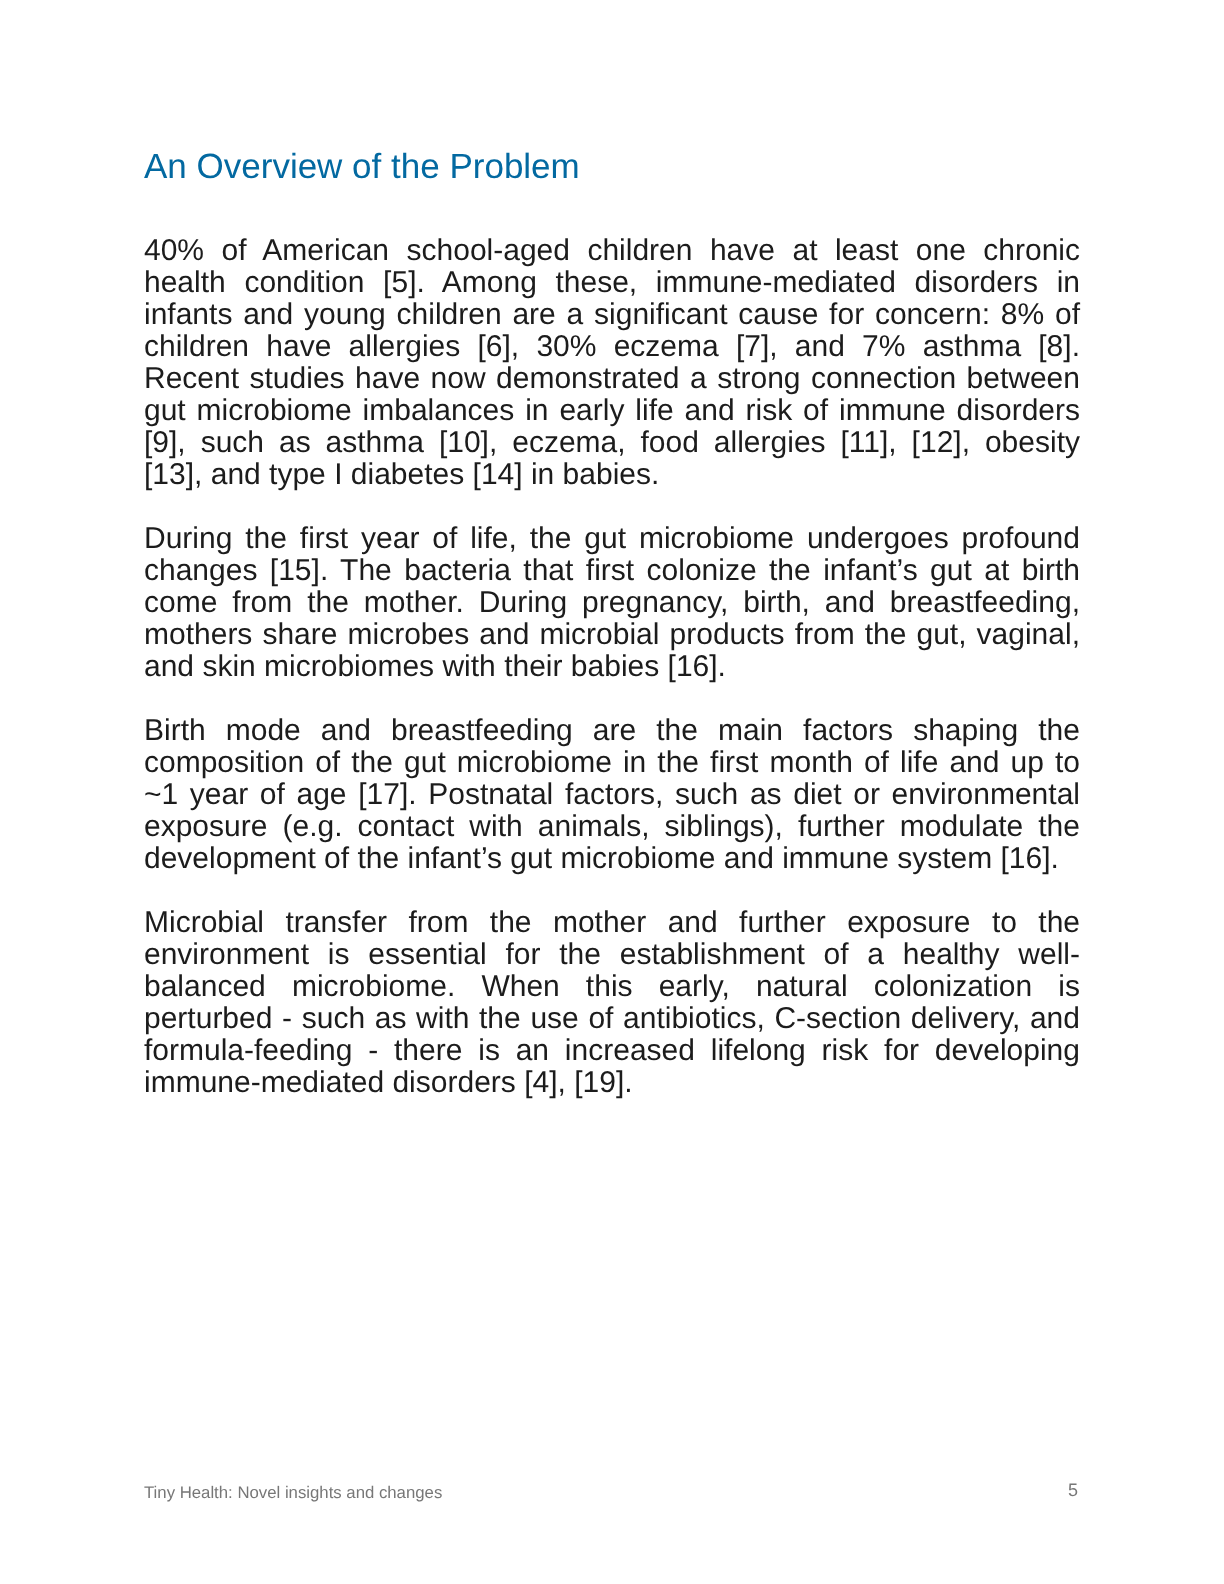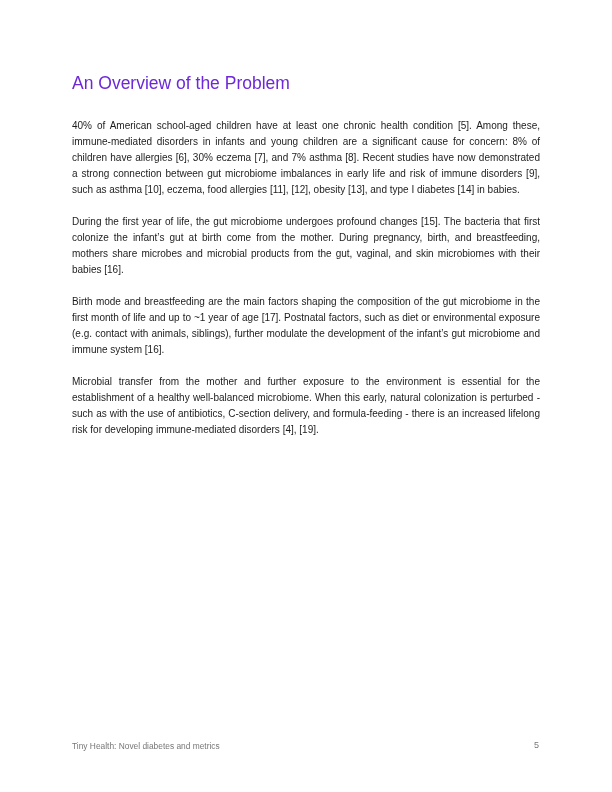--- a/index.html
+++ b/index.html
@@ -15,31 +15,31 @@
       font-family: "Liberation Sans", sans-serif;
       color: #1a1a1a;
     }
     .page-title {
       position: absolute;
       left: 72px;
       top: 73px;
       font-size: 17.5px;
       font-weight: normal;
       margin: 0;
-      color: #6d28d9;
+      color: #0369a1;
       letter-spacing: 0;
     }
     .content {
       position: absolute;
       left: 72px;
       top: 118px;
       width: 468px;
     }
     .para {
-      font-size: 10px;
+      font-size: 15px;
       line-height: 16px;
       text-align: justify;
       margin: 0 0 16px 0;
       color: #1c1c1c;
     }
     .footer-left {
       position: absolute;
       left: 72px;
       top: 741px;
       font-size: 8.4px;
@@ -58,14 +58,14 @@
 
 <h1 class="page-title">An Overview of the Problem</h1>
 
 <div class="content">
   <p class="para">40% of American school-aged children have at least one chronic health condition [5]. Among these, immune-mediated disorders in infants and young children are a significant cause for concern: 8% of children have allergies [6], 30% eczema [7], and 7% asthma [8]. Recent studies have now demonstrated a strong connection between gut microbiome imbalances in early life and risk of immune disorders [9], such as asthma [10], eczema, food allergies [11], [12], obesity [13], and type I diabetes [14] in babies.</p>
   <p class="para">During the first year of life, the gut microbiome undergoes profound changes [15]. The bacteria that first colonize the infant’s gut at birth come from the mother. During pregnancy, birth, and breastfeeding, mothers share microbes and microbial products from the gut, vaginal, and skin microbiomes with their babies [16].</p>
   <p class="para">Birth mode and breastfeeding are the main factors shaping the composition of the gut microbiome in the first month of life and up to ~1 year of age [17]. Postnatal factors, such as diet or environmental exposure (e.g. contact with animals, siblings), further modulate the development of the infant’s gut microbiome and immune system [16].</p>
   <p class="para">Microbial transfer from the mother and further exposure to the environment is essential for the establishment of a healthy well-balanced microbiome. When this early, natural colonization is perturbed - such as with the use of antibiotics, C-section delivery, and formula-feeding - there is an increased lifelong risk for developing immune-mediated disorders [4], [19].</p>
 </div>
 
-<div class="footer-left">Tiny Health: Novel diabetes and metrics</div>
+<div class="footer-left">Tiny Health: Novel insights and changes</div>
 <div class="footer-right">5</div>
 
 </body></html>

